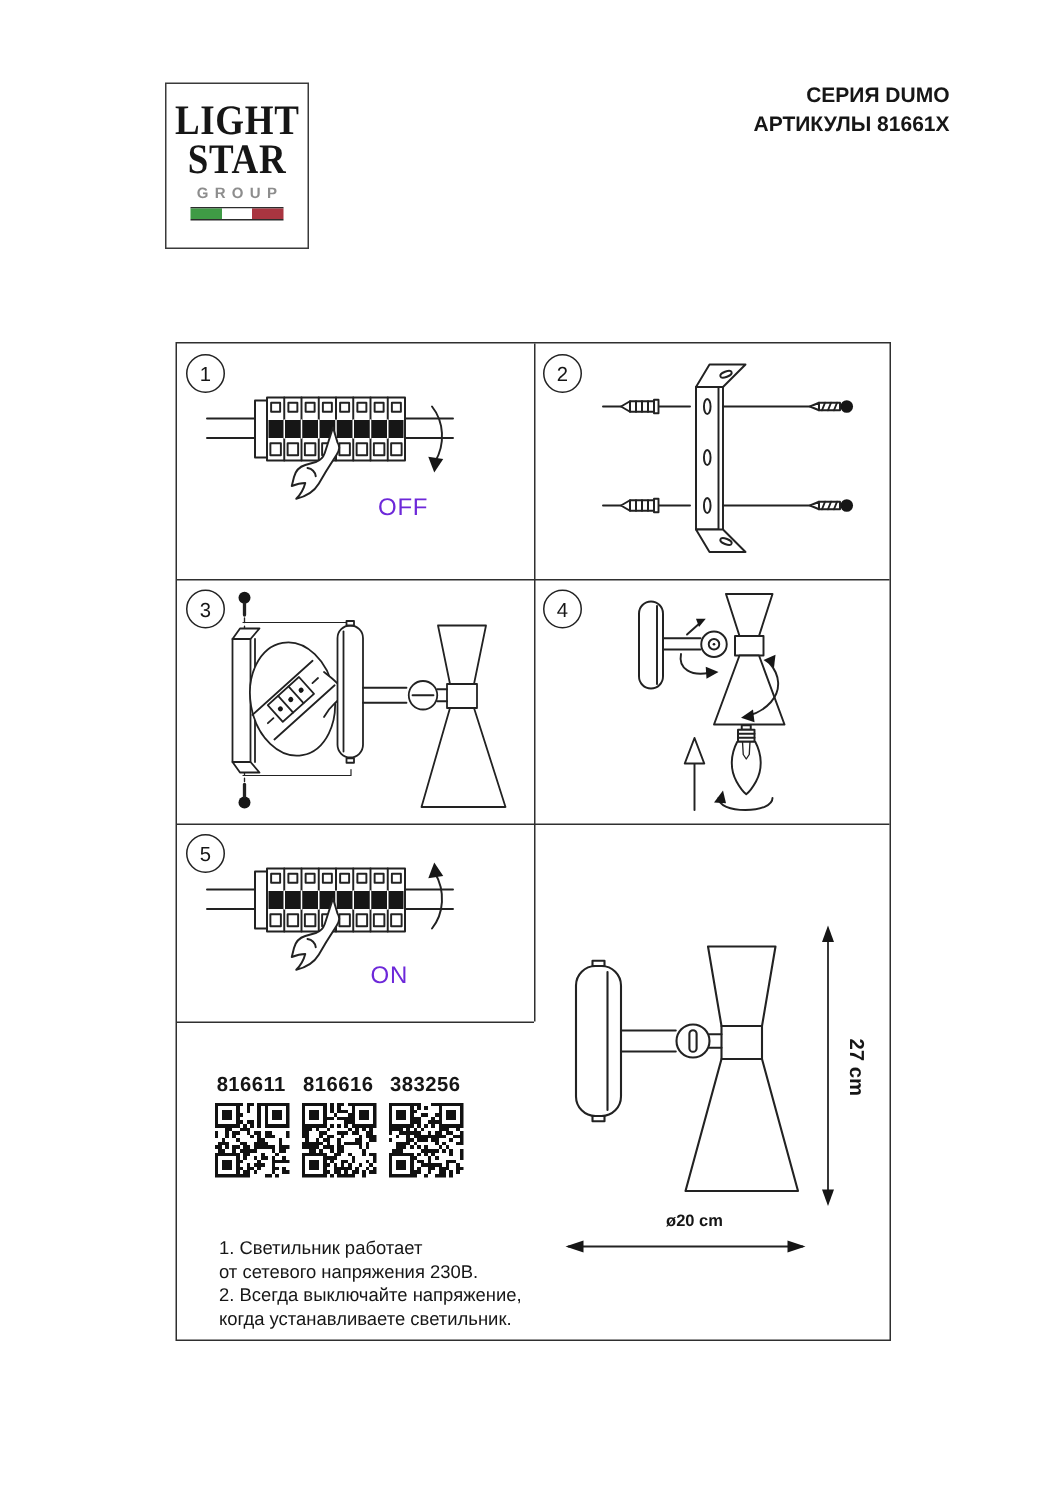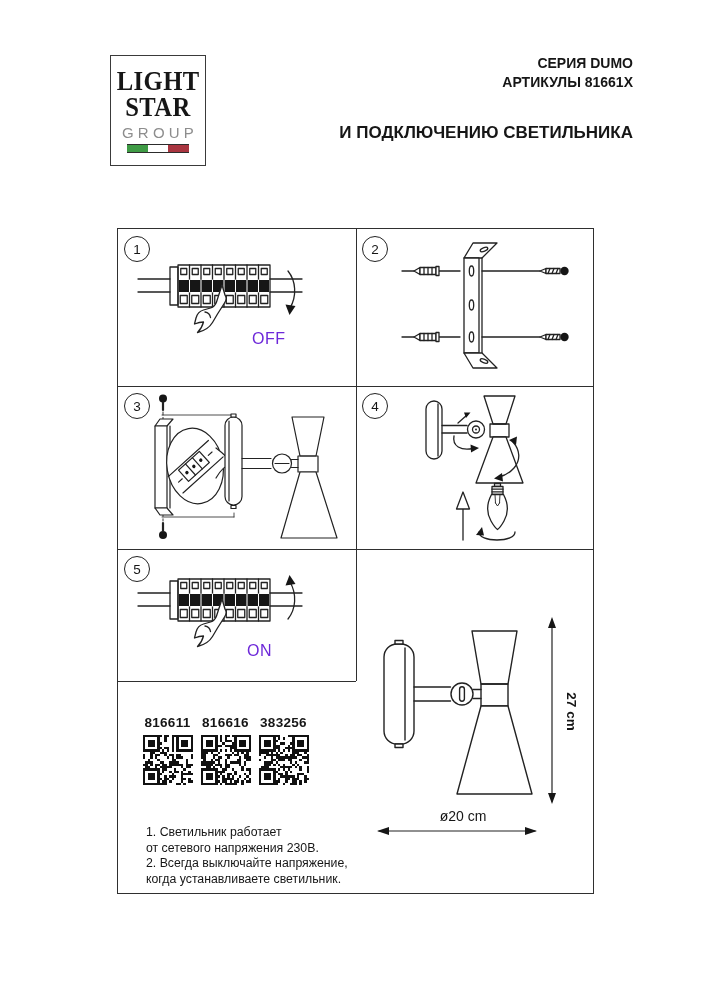--- a/index.html
+++ b/index.html
@@ -3,21 +3,21 @@
 <meta charset="utf-8">
 <style>
   html,body{margin:0;padding:0;background:#ffffff;}
   body{font-family:"Liberation Sans",sans-serif;color:#161616;}
   .page{position:relative;width:707px;height:1000px;background:#fff;margin:0 auto;overflow:hidden;padding-left:40px;}
 
   
   .logo-box{position:absolute;left:110px;top:55px;width:96px;height:111px;border:1.2px solid #3a3a3a;background:#fff;text-align:center;box-sizing:border-box;}
   .logo-word{font-family:"Liberation Serif",serif;font-weight:700;font-size:28px;line-height:.93;letter-spacing:.5px;transform:scaleX(.88);transform-origin:center;color:#161616;}
   .logo-word.first{margin-top:12px;}
-  .logo-group{margin-top:4px;font-size:15px;letter-spacing:4.2px;color:#8d8d8d;padding-left:4px;}
+  .logo-group{margin-top:4px;font-size:10px;letter-spacing:4.2px;color:#8d8d8d;padding-left:4px;font-weight:bold;}
   .flag{width:62px;height:7px;margin:3px auto 0;border-top:1.6px solid #2c2c2c;border-bottom:1.6px solid #2c2c2c;display:flex;}
   .flag span{flex:1;}
 
   
   .header-text{position:absolute;right:114px;top:54px;text-align:right;font-weight:700;color:#161616;}
   .header-line{font-size:14px;line-height:1.34;}
   .instruction{margin-top:31px;font-size:17px;line-height:1.22;}
 
   
   .grid{position:absolute;left:117px;top:228px;width:477px;height:666px;border:1.6px solid #2f2f2f;box-sizing:border-box;background:#fff;}
@@ -29,21 +29,21 @@
 
   
   .codes-row{position:absolute;left:24px;top:22px;display:flex;gap:7px;}
   .code-block{width:51px;text-align:center;}
   .code-text{font-weight:700;font-size:13.5px;letter-spacing:.3px;}
   .code-block svg{margin:5px auto 0;display:block;}
   .notes{position:absolute;left:28px;top:132px;font-size:12.3px;line-height:15.7px;color:#161616;}
 
   
   .dim-v{position:absolute;left:185px;top:155px;width:60px;text-align:center;font-weight:700;font-size:13.5px;transform:rotate(90deg);}
-  .dim-h{position:absolute;left:67px;top:259px;width:80px;text-align:center;font-weight:400;font-size:14px;}
+  .dim-h{position:absolute;left:67px;top:259px;width:80px;text-align:center;font-weight:700;font-size:11px;}
 </style>
 </head>
 <body>
 
 <div class="page">
 
   <div class="logo-box">
     <div class="logo-word first">LIGHT</div>
     <div class="logo-word">STAR</div>
     <div class="logo-group">GROUP</div>
@@ -51,21 +51,20 @@
       <span style="background: rgb(63, 155, 69);"></span>
       <span style="background: rgb(255, 255, 255);"></span>
       <span style="background: rgb(169, 53, 64);"></span>
     </div>
   </div>
 
   <div class="header-text">
     <div class="header-line">СЕРИЯ DUMO</div>
     <div class="header-line">АРТИКУЛЫ 81661X</div>
     <div class="instruction">
-      <div>И ПОДКЛЮЧЕНИЮ СВЕТИЛЬНИКА</div>
     </div>
   </div>
 
   <div class="grid">
     <div class="gline" style="left:0;top:157px;width:100%;height:1.3px"></div>
     <div class="gline" style="left:0;top:320px;width:100%;height:1.3px"></div>
     <div class="gline" style="left:0;top:452px;width:238px;height:1.3px"></div>
     <div class="gline" style="left:238px;top:0;width:1.3px;height:452px"></div>
 
     <div class="cell" style="left:0;top:0;width:238px;height:157px">

